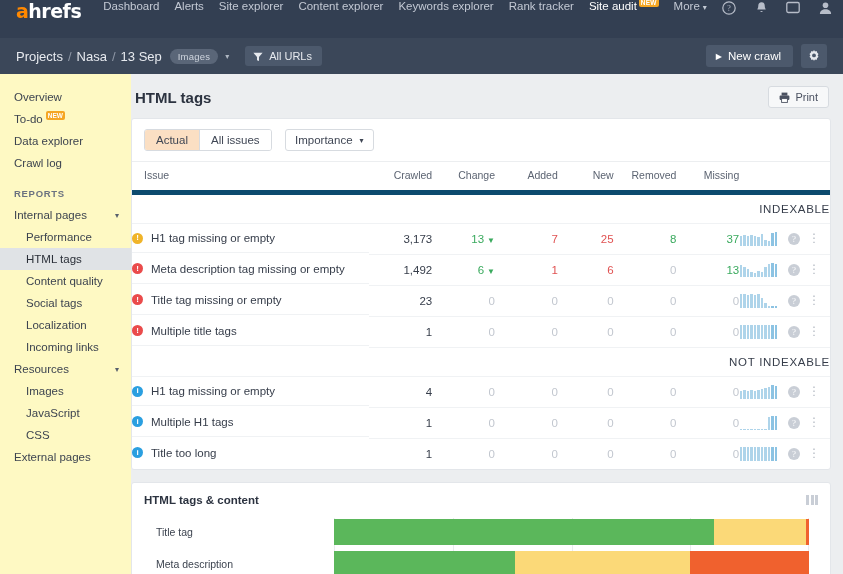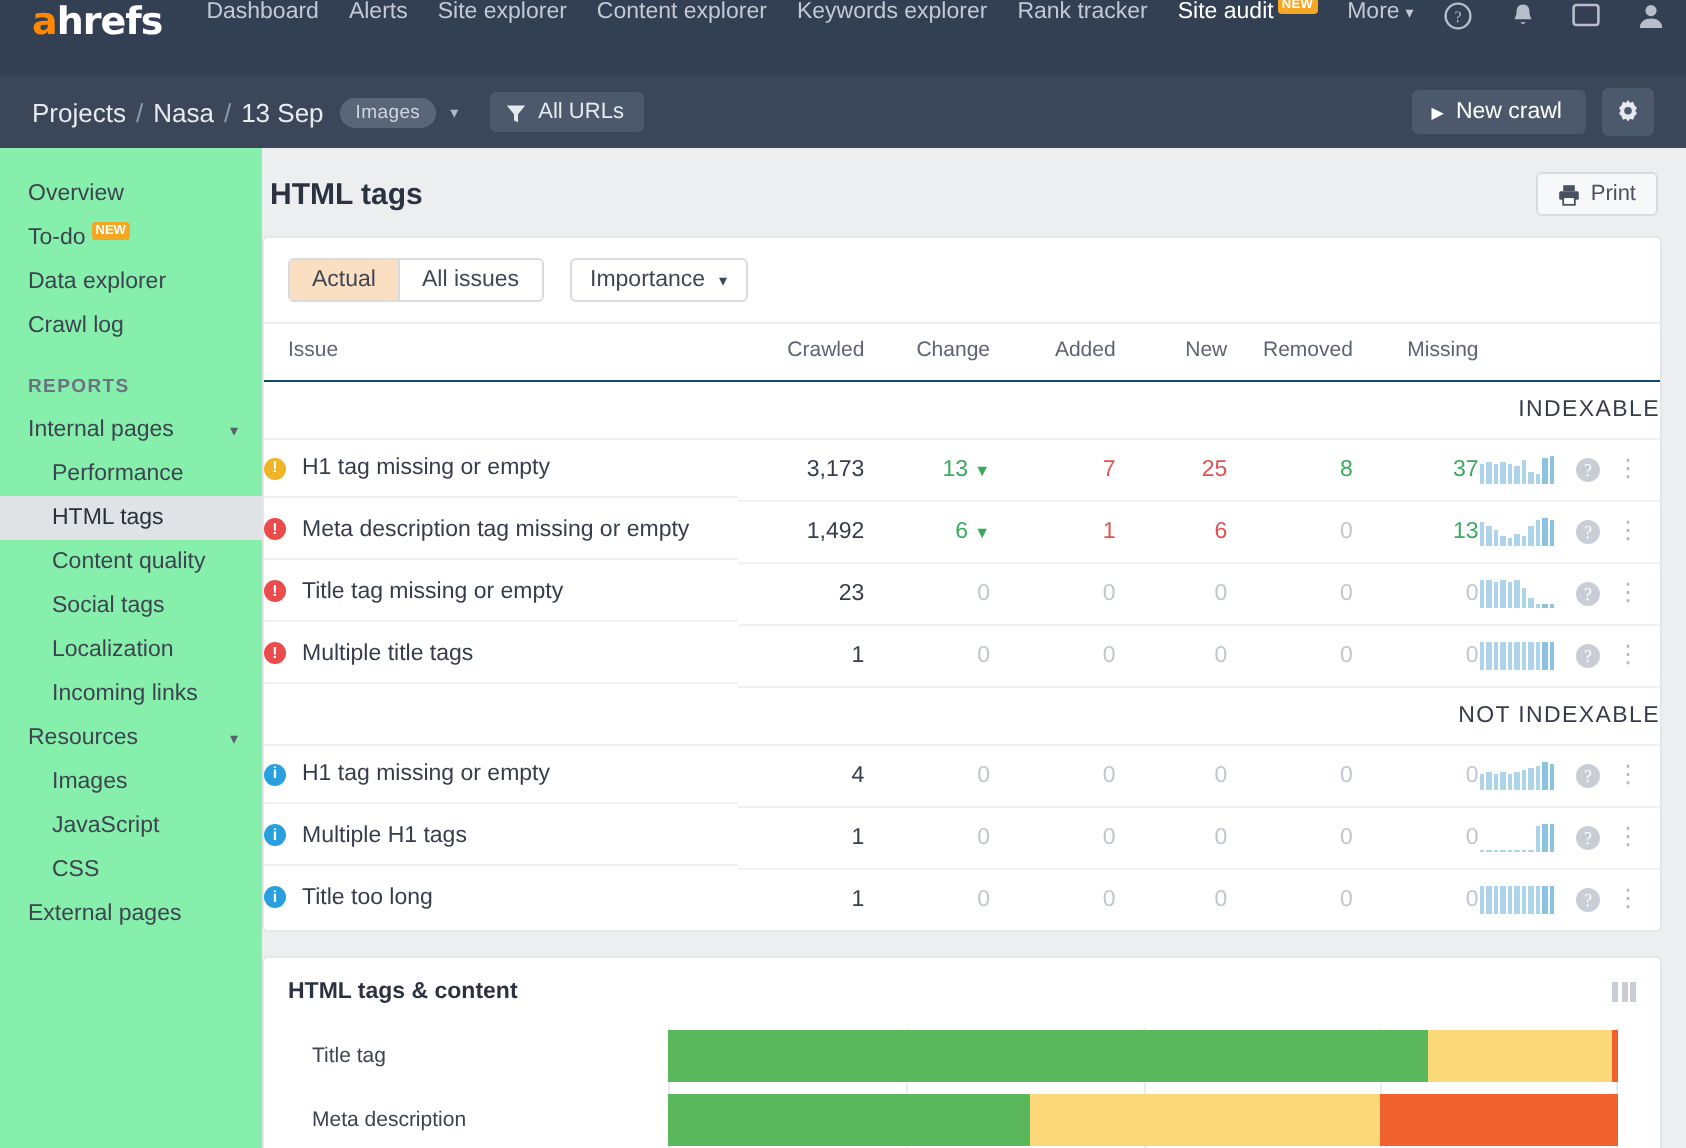--- a/index.html
+++ b/index.html
@@ -118,21 +118,21 @@
     color: #e6e9ee;
     cursor: pointer;
   }
 
   
   .body-wrap { display: flex; height: calc(574px - 74px); }
 
   
   .sidebar {
     width: 131px;
-    background: #86efac;
+    background: #fef9c3;
     padding: 12px 0 0 0;
     font-size: 11.5px;
     color: #3d4450;
     flex: none;
   }
   .side-item {
     padding: 5px 0 5px 14px;
     cursor: pointer;
     display: flex;
     align-items: center;
@@ -238,21 +238,21 @@
 
   
   table.issues { width: 100%; border-collapse: collapse; }
   table.issues th {
     font-size: 10.5px;
     font-weight: normal;
     color: #5c6472;
     text-align: right;
     padding: 7px 0 9px 0;
     border-top: 1px solid #eceef0;
-    border-bottom: 1px solid #0c4a6e;
+    border-bottom: 5px solid #0c4a6e;
   }
   table.issues th.left { text-align: left; padding-left: 12px; }
   .grp-row td {
     font-size: 9.5px;
     letter-spacing: 0.7px;
     color: #8d94a1;
     padding: 8px 0 7px 12px;
     border-bottom: 1px solid #eceef0;
   }
   table.issues td {

